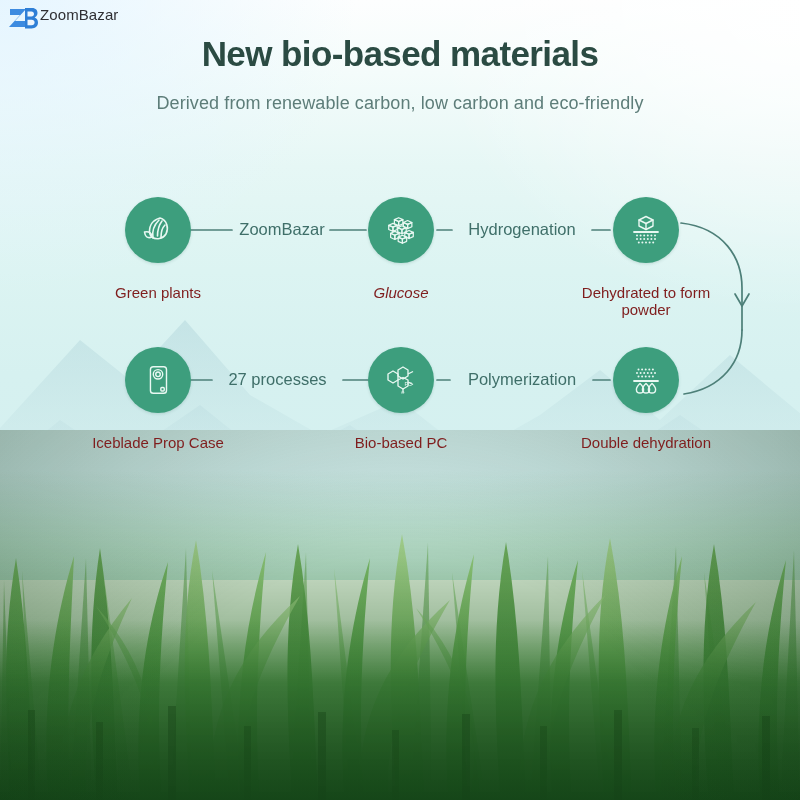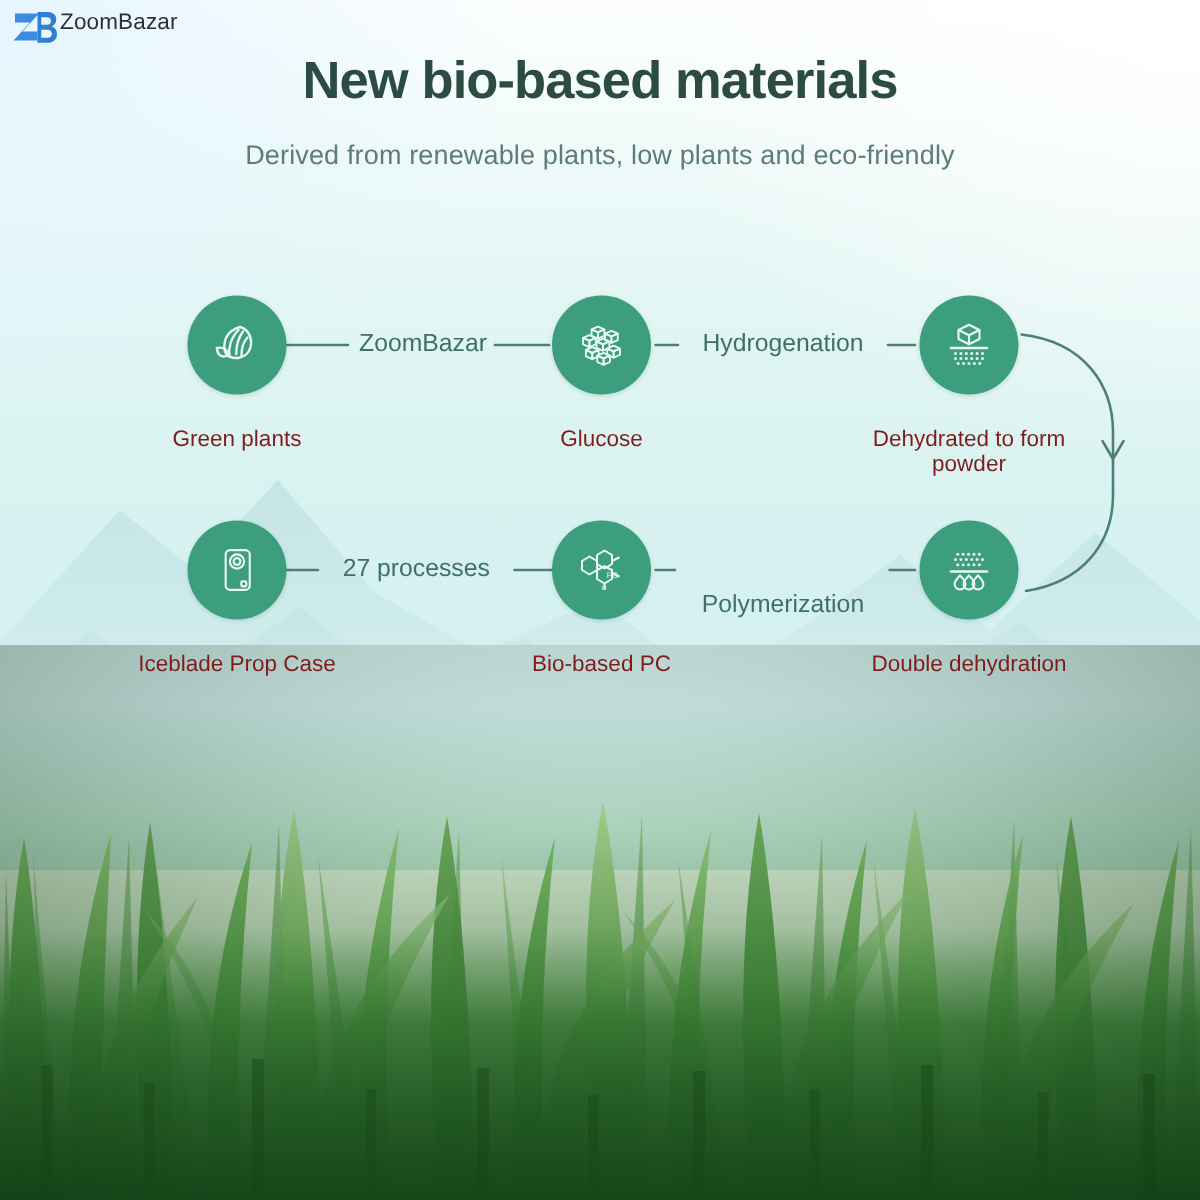--- a/index.html
+++ b/index.html
@@ -204,21 +204,21 @@
   <div class="logo">
     <svg width="30" height="26" viewBox="0 0 30 26">
       <path d="M2,3 L18,3 L7,15 L17,15 L17,21 L1,21 L12,9 L2,9 Z" fill="#3d8be0"></path>
       <path d="M17,2 L24,2 C28,2 29.5,4.5 29.5,7 C29.5,9.3 28.2,10.8 26.6,11.6 C28.6,12.2 30,14 30,16.6 C30,20.2 27.4,22.5 23.6,22.5 L17,22.5 Z" fill="#2f7fd6"></path>
       <path d="M19.5,5.5 L19.5,10.5 L23.4,10.5 C25,10.5 26,9.5 26,8 C26,6.5 25,5.5 23.4,5.5 Z M19.5,13.8 L19.5,19.2 L23.6,19.2 C25.5,19.2 26.6,18.1 26.6,16.5 C26.6,14.9 25.5,13.8 23.6,13.8 Z" fill="#eef6fd"></path>
     </svg>
     <span class="logo-text">ZoomBazar</span>
   </div>
 
   <div class="title">New bio-based materials</div>
-  <div class="subtitle">Derived from renewable plants, low plants and eco-friendly</div>
+  <div class="subtitle">Derived from renewable carbon, low carbon and eco-friendly</div>
 
   <div class="flow">
 
     <svg class="svg-layer" viewBox="0 0 800 270">
       <g stroke="#4d7f78" stroke-width="1.7" fill="none" stroke-linecap="round">
 
         <line x1="191" y1="50" x2="232" y2="50"></line>
         <line x1="330" y1="50" x2="366" y2="50"></line>
 
         <line x1="437" y1="50" x2="452" y2="50"></line>
@@ -244,21 +244,21 @@
           <path d="M22 9 C19 13 17.5 18 17.5 24"></path>
           <path d="M25 13 C22 16 21 20 21 25"></path>
           <path d="M12 25 C7 27 5 24 4.5 20 C9 19 12 21 12 25 Z"></path>
         </svg>
       </div>
       <div class="node-label">Green plants</div>
     </div>
 
     <div class="edge-label" style="left:218px;top:40px;width:128px;">ZoomBazar</div>
 
-    <div class="node" style="left:316px;top:17px;">
+    <div class="node" style="left:316px;top:17px;font-style:italic;">
       <div class="circle">
         <svg width="34" height="34" viewBox="0 0 36 36" fill="none" stroke="#e8f8f2" stroke-width="1.3" stroke-linejoin="round">
           <g>
             <path d="M11 7 L15.5 5 L20 7 L15.5 9 Z"></path>
               <path d="M11 7 L11 11.5 L15.5 13.5 L15.5 9 Z"></path>
               <path d="M20 7 L20 11.5 L15.5 13.5 L15.5 9 Z"></path>
             <path d="M20.5 10 L25 8 L29.5 10 L25 12 Z"></path>
               <path d="M20.5 10 L20.5 14.5 L25 16.5 L25 12 Z"></path>
               <path d="M29.5 10 L29.5 14.5 L25 16.5 L25 12 Z"></path>
             <path d="M5 13 L9.5 11 L14 13 L9.5 15 Z"></path>
@@ -338,21 +338,21 @@
           <path d="M25 12 L30 9.5"></path>
             <path d="M25 20 L30 22.5"></path>
           <path d="M20 27 L20 31"></path>
           <text x="21.5" y="23.5" font-family="Liberation Sans, sans-serif" font-size="5.4" fill="#e8f8f2" stroke="none">PC</text>
           <text x="18" y="31.5" font-family="Liberation Sans, sans-serif" font-size="4.4" fill="#e8f8f2" stroke="none">O</text>
         </svg>
       </div>
       <div class="node-label">Bio-based PC</div>
     </div>
 
-    <div class="edge-label" style="left:438px;top:190px;width:168px;margin-top:24px;">Polymerization</div>
+    <div class="edge-label" style="left:438px;top:190px;width:168px;">Polymerization</div>
 
     <div class="node" style="left:561px;top:167px;">
       <div class="circle">
         <svg width="36" height="36" viewBox="0 0 36 36" fill="none" stroke="#e8f8f2" stroke-width="1.4" stroke-linejoin="round" stroke-linecap="round">
           <g fill="#e8f8f2" stroke="none">
             <circle cx="10.5" cy="7.5" r="1"></circle>
               <circle cx="14.1" cy="7.5" r="1"></circle>
               <circle cx="17.7" cy="7.5" r="1"></circle>
             <circle cx="21.3" cy="7.5" r="1"></circle>
               <circle cx="24.9" cy="7.5" r="1"></circle>

